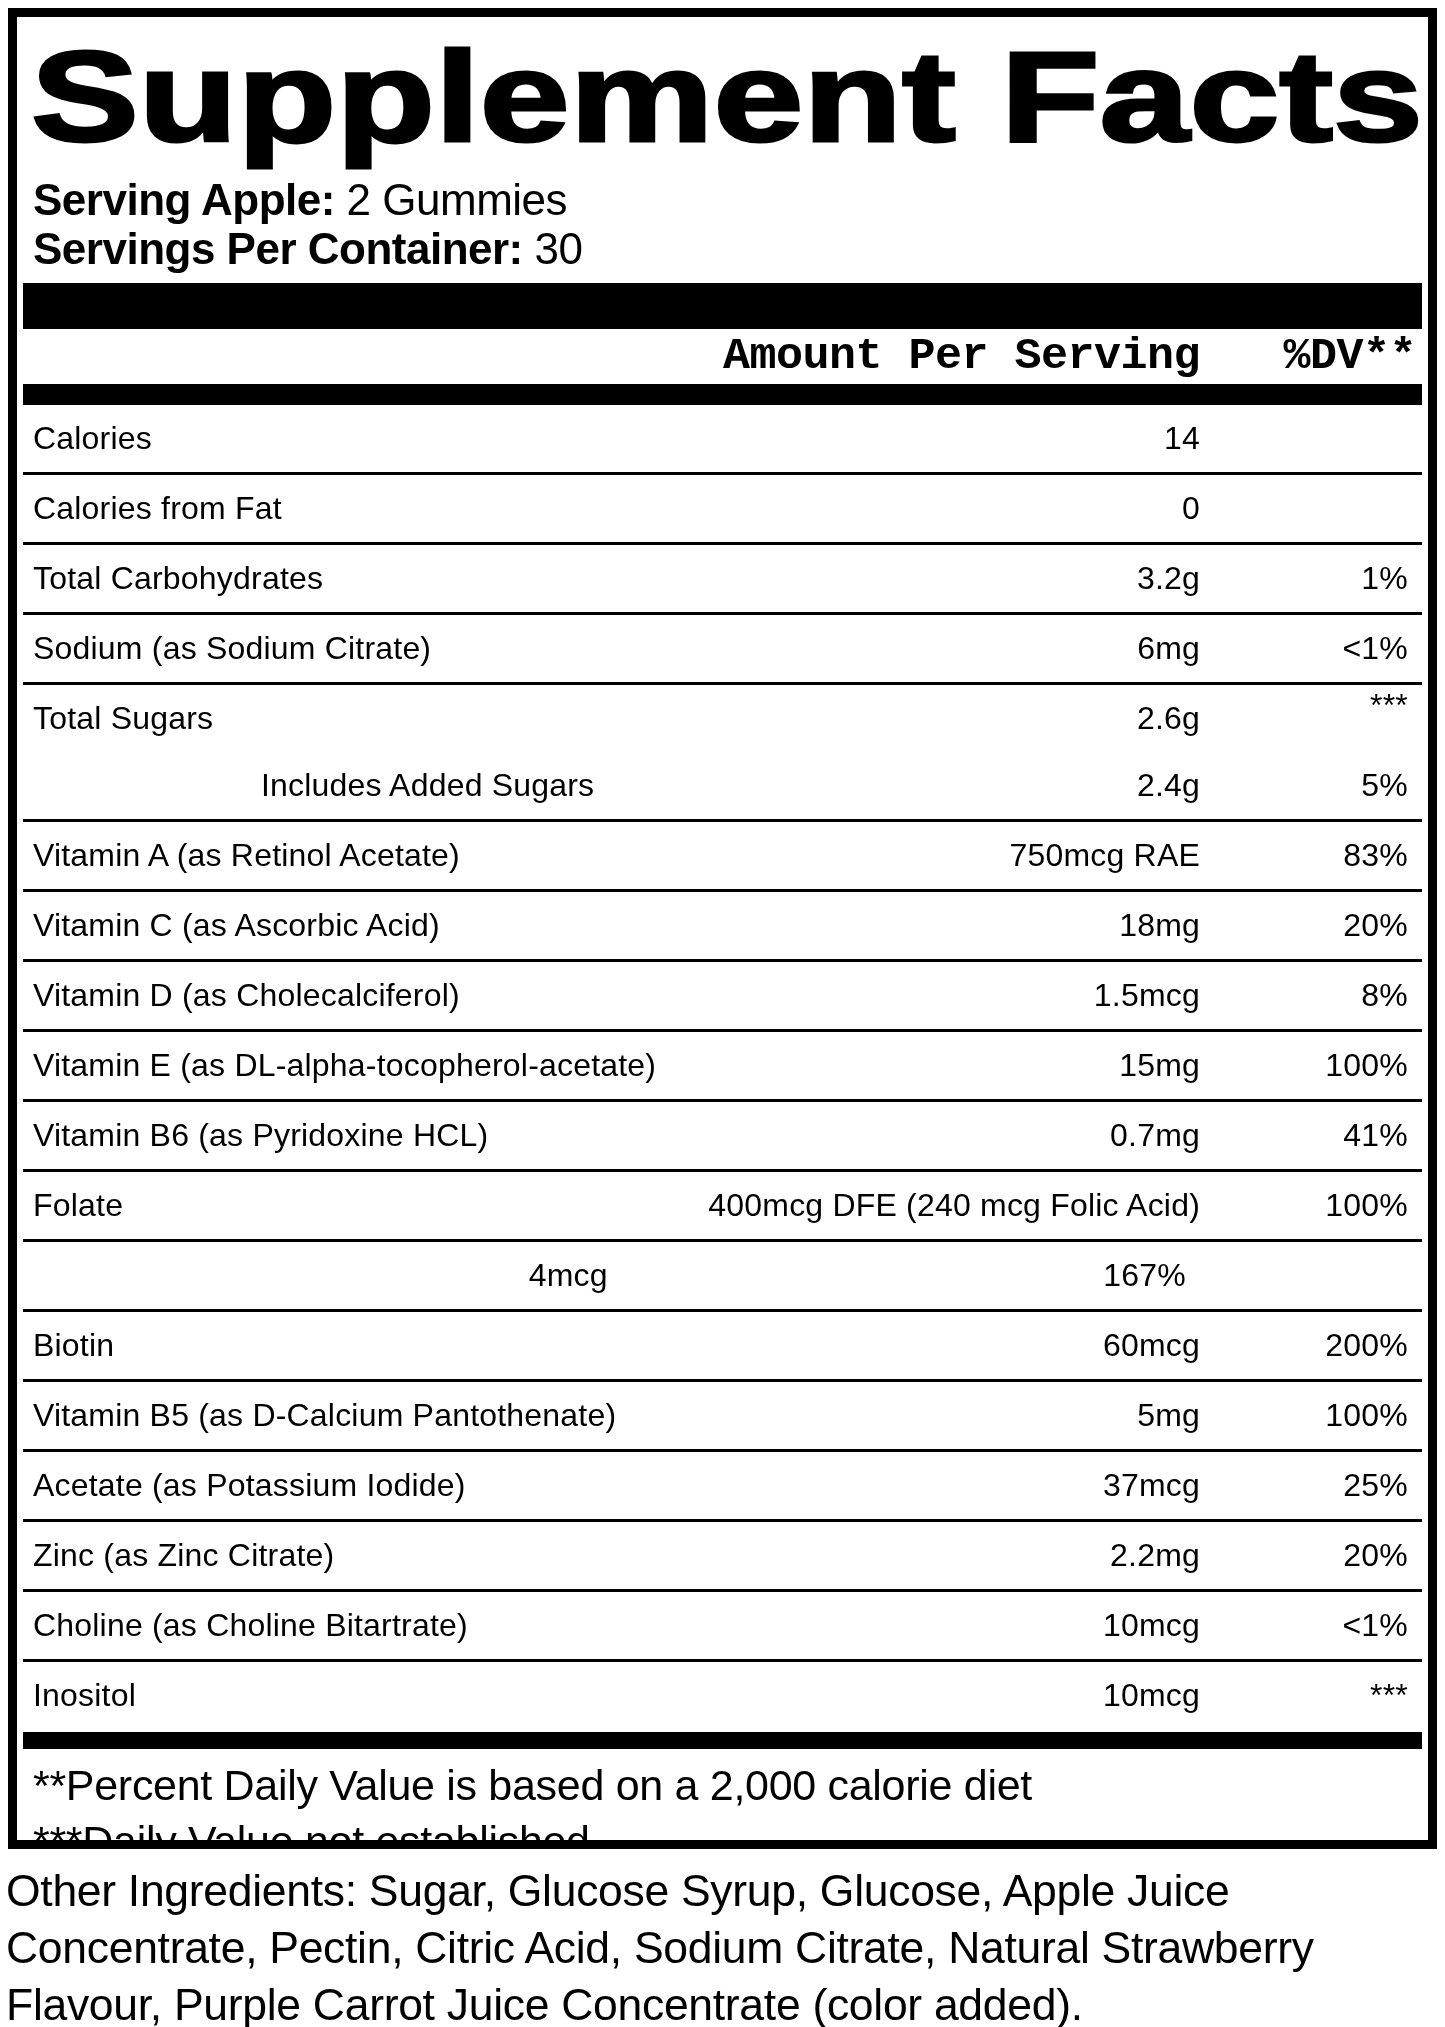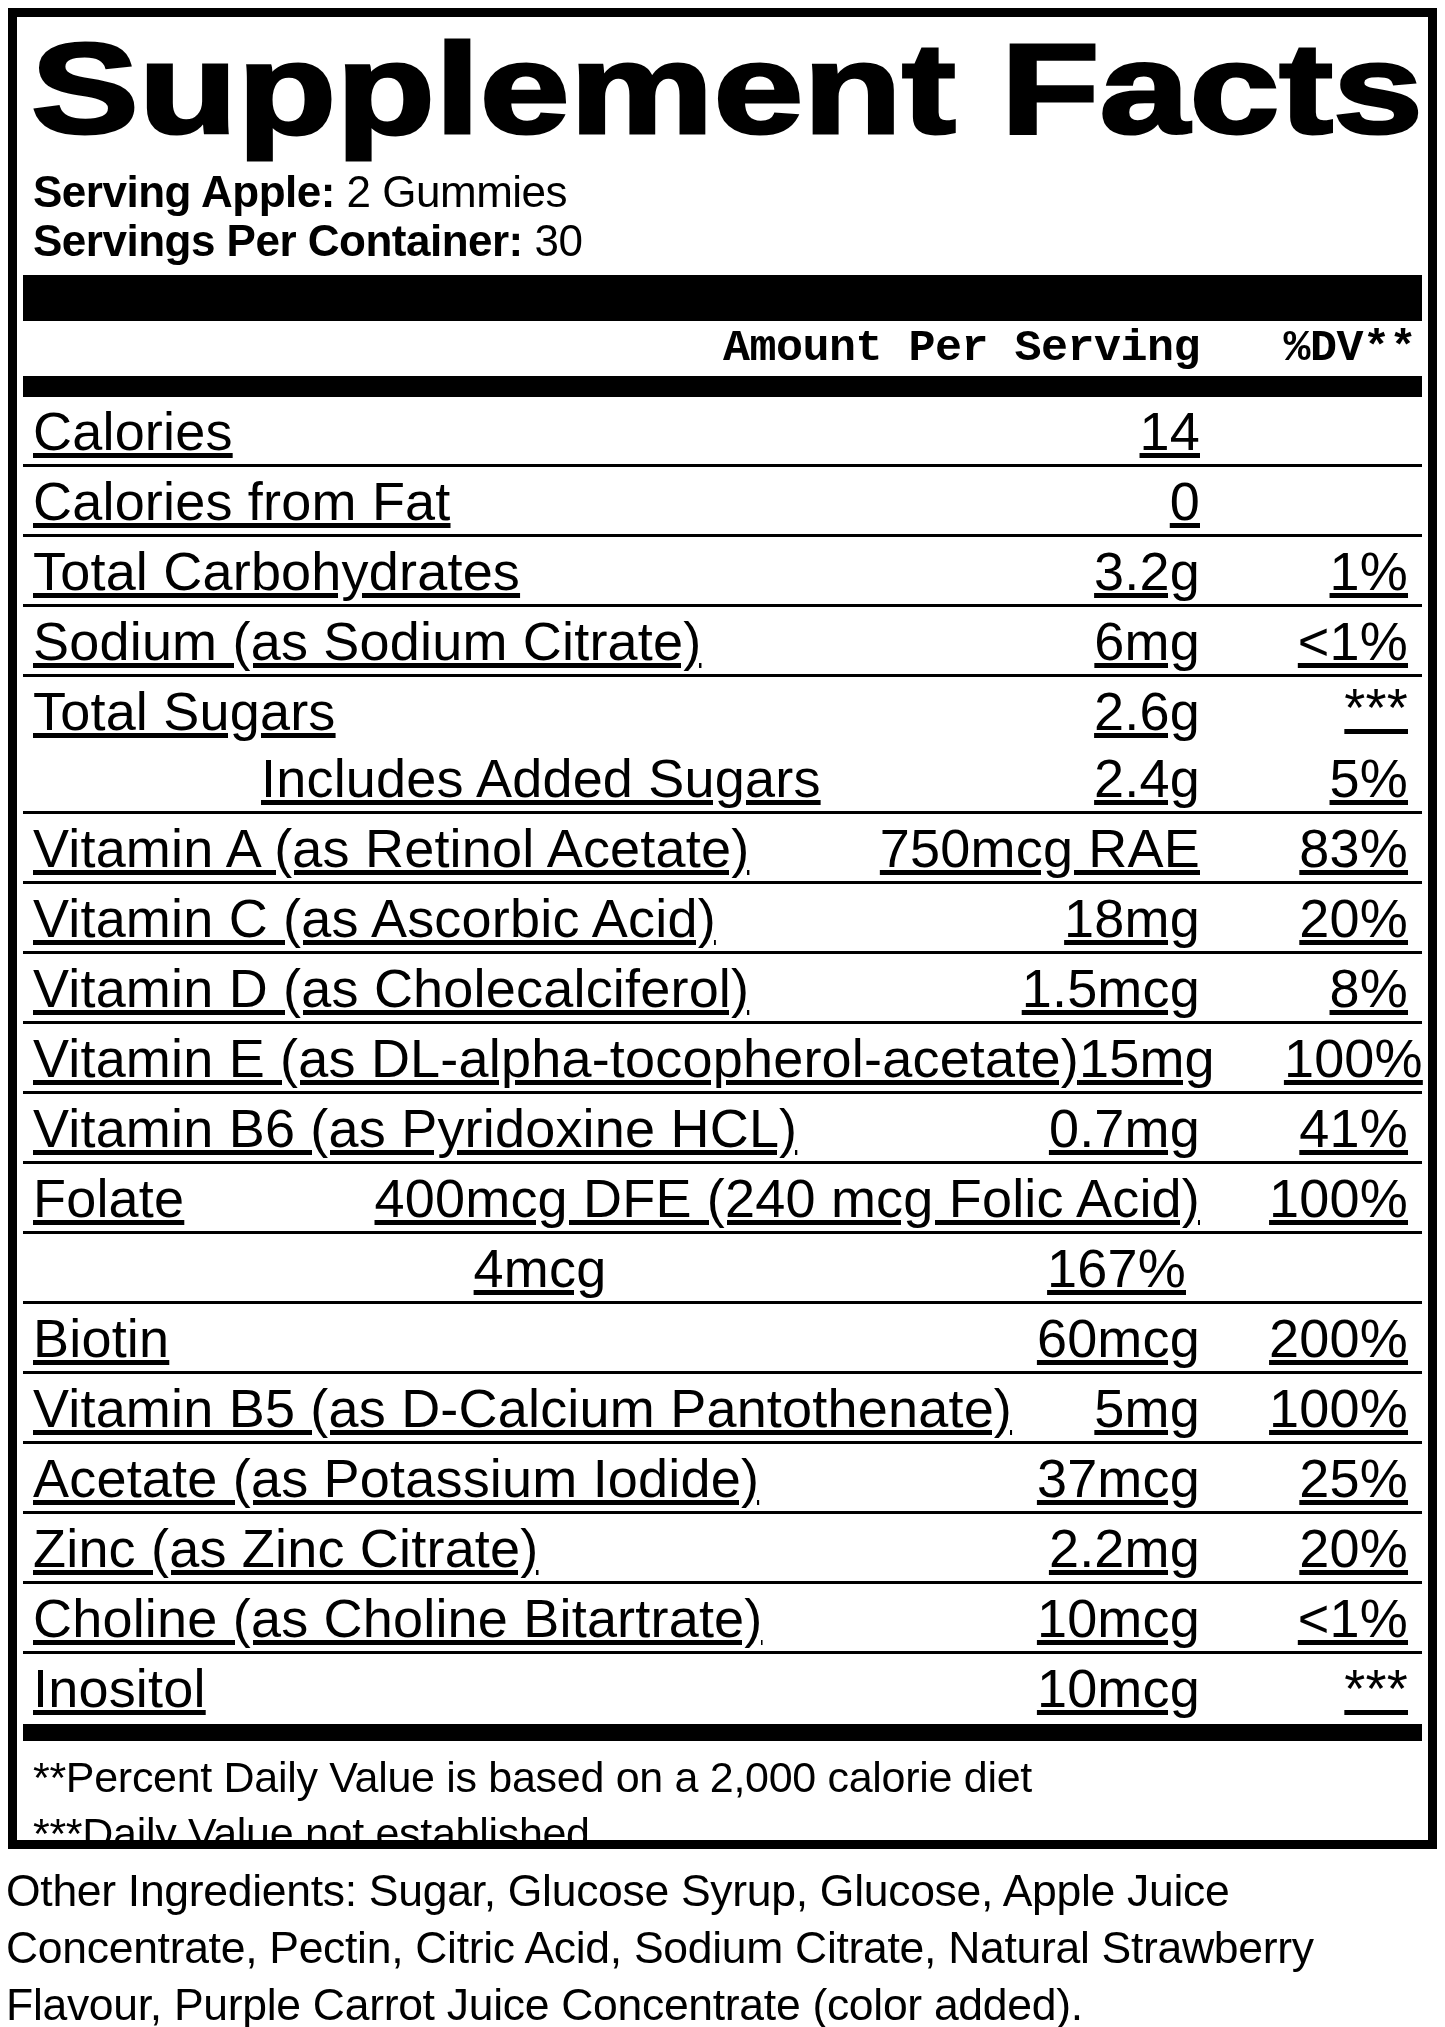--- a/index.html
+++ b/index.html
@@ -9,21 +9,21 @@
     font-family: "Liberation Sans", sans-serif;
     color: #000;
     overflow: hidden;
   }
   .panel {
     position: absolute;
     left: 8px; top: 8px;
     width: 1429px; height: 1841px;
     border: 9px solid #000;
     background: #fff;
-    padding: 4px 6px 0 6px;
+    padding: 12px 6px 0 6px;
     overflow: hidden;
   }
   .title-svg { display: block; margin: 2px 0 0 8px; }
   .title-svg text {
     font-family: "Liberation Sans", sans-serif;
     font-weight: bold;
     fill: #000;
     stroke: #000;
     stroke-width: 3px;
   }
@@ -48,23 +48,22 @@
     height: 55px;
     font-size: 45px;
     font-weight: bold;
     letter-spacing: -0.5px;
     font-family: Liberation Mono, monospace;
   }
   .header-row .amount { text-align: right; }
   .header-row .dv { text-align: right; padding-right: 6px; }
   .nrow {
     min-height: 67px;
-    font-size: 54px;
+    font-size: 32px;
     letter-spacing: 0.2px;
-    text-decoration: underline;
   }
   .nrow .label { white-space: nowrap; }
   .nrow .amount { text-align: center; white-space: nowrap; }
   .nrow .dv { text-align: right; padding-right: 14px; white-space: nowrap; }
   .nrow .indent { padding-left: 228px; }
   .nrow .dv-top { align-self: start; line-height: 0.9; padding-top: 6px; }
   .sep { border-top: 3px solid #000; width: 100%; }
   .footnotes {
     padding: 8px 0 0 10px;
     font-size: 43px;

